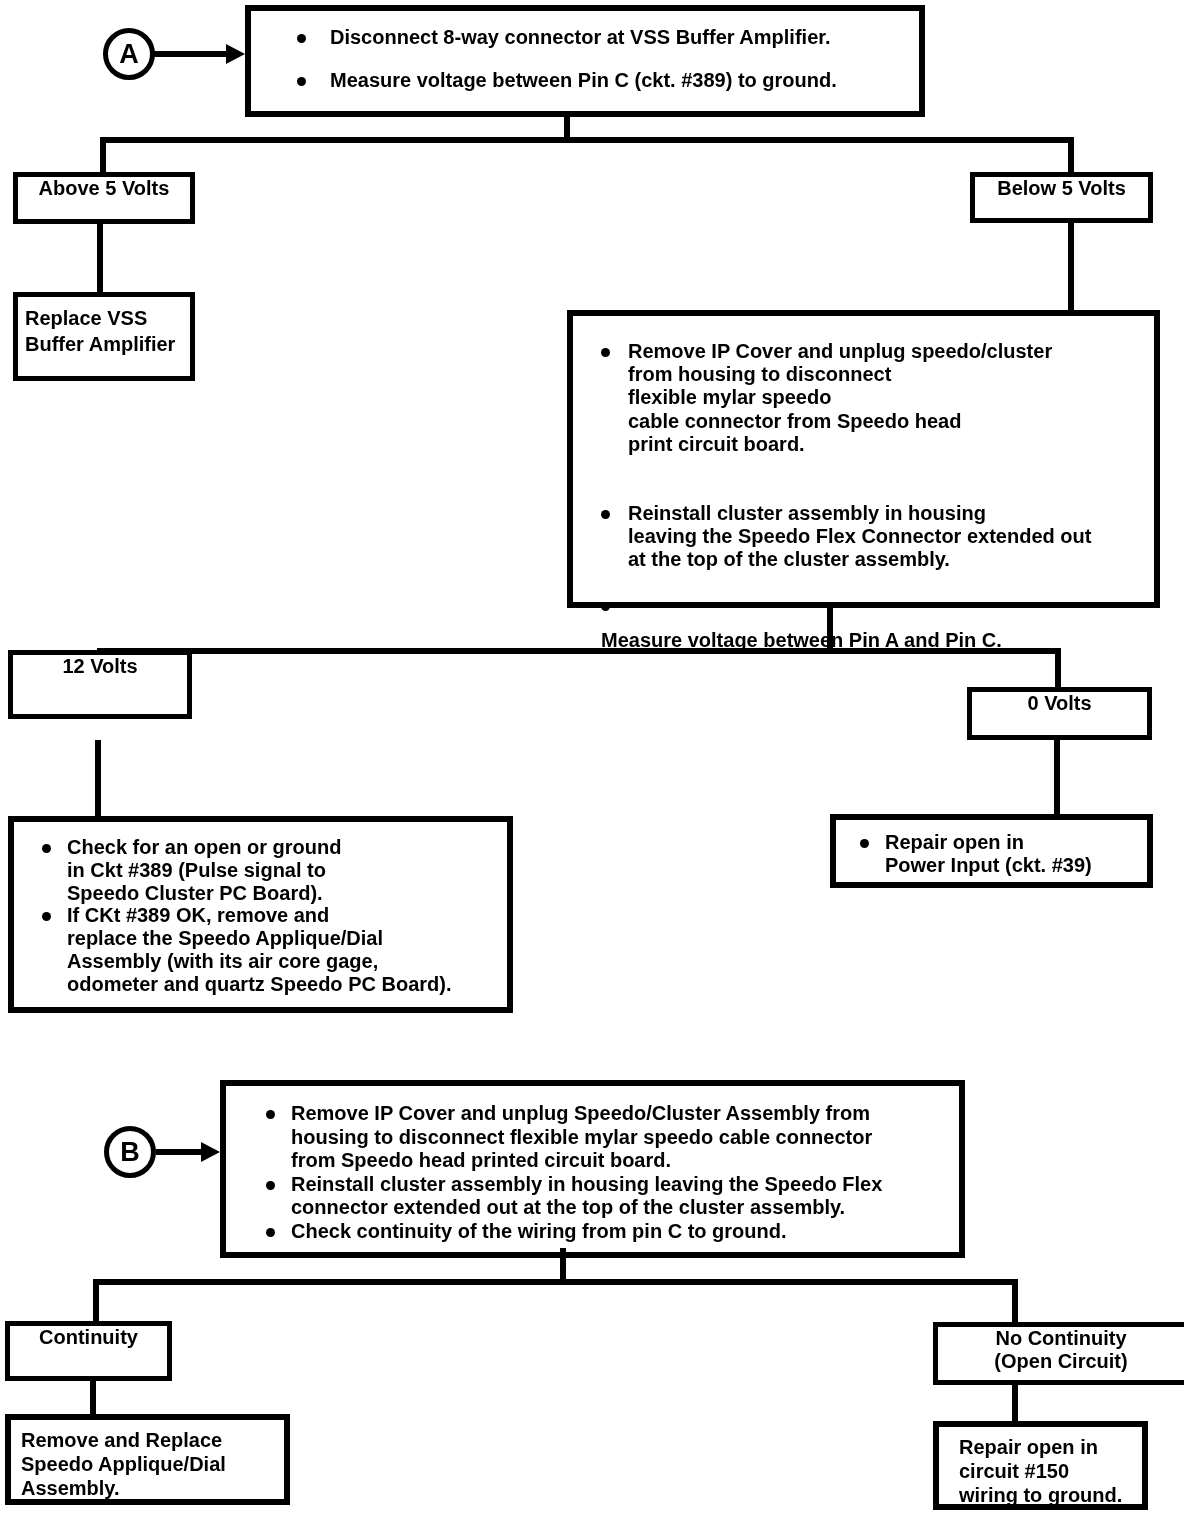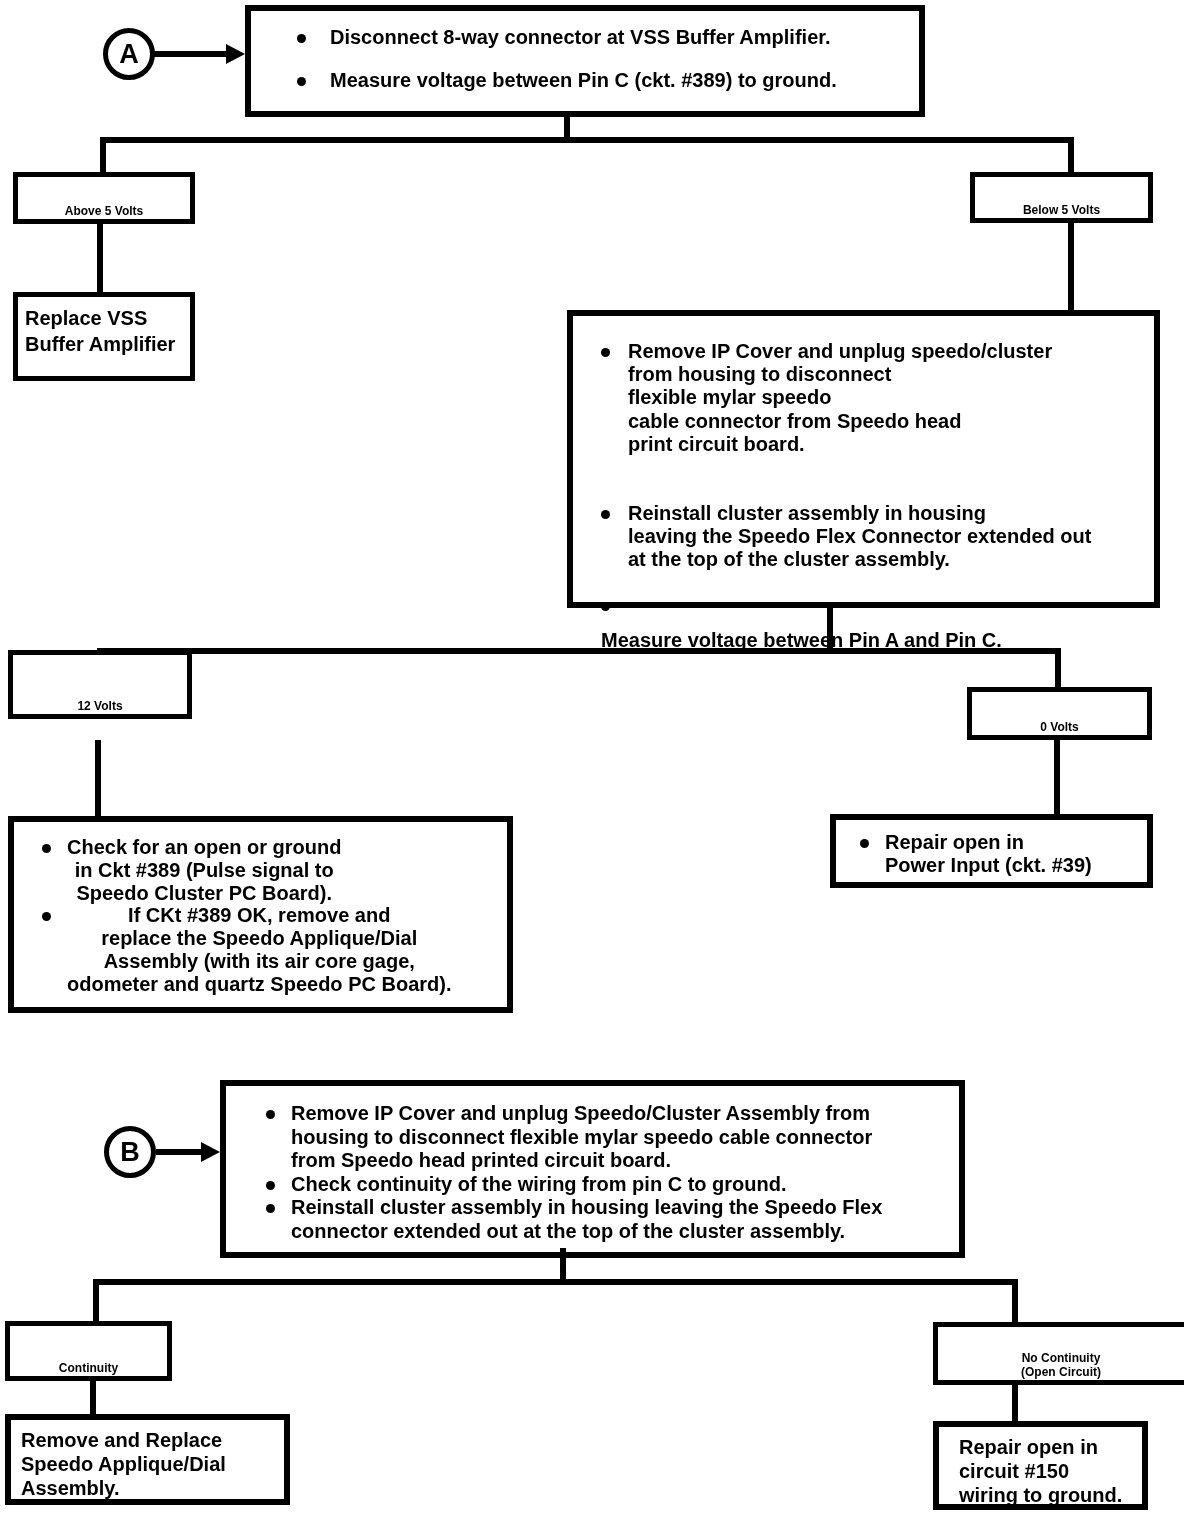--- a/index.html
+++ b/index.html
@@ -1,21 +1,21 @@
 <!DOCTYPE html>
 <html><head>
 <meta charset="utf-8">
 <style>
   html,body{margin:0;padding:0;background:#ffffff;}
   body{font-family:"Liberation Sans","DejaVu Sans",sans-serif;font-weight:700;color:#000;}
   .canvas{position:relative;width:1184px;height:1516px;background:#fff;overflow:hidden;}
   .line{position:absolute;background:#000;}
   .box{position:absolute;border:6px solid #000;background:#fff;box-sizing:border-box;}
-  .cond{border-width:5px;display:flex;align-items:flex-end;justify-content:center;text-align:center;
-        font-size:12px;line-height:1.15;}
+  .cond{border-width:5px;display:flex;align-items:flex-start;justify-content:center;text-align:center;
+        font-size:20px;line-height:1.15;}
   .cond span{white-space:pre-line;}
   .circle{position:absolute;width:52px;height:52px;border:5px solid #000;border-radius:50%;
           box-sizing:border-box;display:flex;align-items:center;justify-content:center;
           font-size:27px;background:#fff;}
   .ah{position:absolute;width:0;height:0;border-top:10px solid transparent;
       border-bottom:10px solid transparent;border-left:19px solid #000;}
   .blist{display:flex;flex-direction:column;font-size:20px;}
   .bi{display:flex;align-items:flex-start;}
   .dot{width:9px;height:9px;border-radius:50%;background:#000;flex:none;margin-top:8px;}
   .bt{white-space:pre-line;}
@@ -90,21 +90,21 @@
   <div class="line" style="left:827px;top:608px;width:6px;height:44px;"></div>
   <div class="line" style="left:97px;top:648px;width:964px;height:6px;"></div>
   <div class="line" style="left:97px;top:648px;width:6px;height:40px;"></div>
   <div class="line" style="left:1055px;top:648px;width:6px;height:40px;"></div>
 
   <div class="box cond" style="left:8px;top:650px;width:184px;height:69px;">
     <span>12 Volts</span>
   </div>
   <div class="line" style="left:95px;top:740px;width:6px;height:76px;"></div>
   <div class="box" style="left:8px;top:816px;width:505px;height:197px;padding:14px 4px 4px 28px;">
-    <div class="blist" style="gap:0;line-height:1.14;text-align:center;">
+    <div class="blist" style="gap:0;line-height:1.14;">
       <div class="bi" style="gap:16px;">
         <span class="dot"></span>
         <span class="bt">Check for an open or ground
 in Ckt #389 (Pulse signal to
 Speedo Cluster PC Board).</span>
       </div>
       <div class="bi" style="gap:16px;">
         <span class="dot"></span>
         <span class="bt">If CKt #389 OK, remove and
 replace the Speedo Applique/Dial
@@ -137,26 +137,26 @@
   <div class="box" style="left:220px;top:1080px;width:745px;height:178px;padding:16px 6px 6px 40px;">
     <div class="blist" style="gap:0;line-height:1.18;">
       <div class="bi" style="gap:16px;">
         <span class="dot"></span>
         <span class="bt">Remove IP Cover and unplug Speedo/Cluster Assembly from
 housing to disconnect flexible mylar speedo cable connector
 from Speedo head printed circuit board.</span>
       </div>
       <div class="bi" style="gap:16px;">
         <span class="dot"></span>
-        <span class="bt">Check continuity of the wiring from pin C to ground.</span>
+        <span class="bt">Reinstall cluster assembly in housing leaving the Speedo Flex
+connector extended out at the top of the cluster assembly.</span>
       </div>
       <div class="bi" style="gap:16px;">
         <span class="dot"></span>
-        <span class="bt">Reinstall cluster assembly in housing leaving the Speedo Flex
-connector extended out at the top of the cluster assembly.</span>
+        <span class="bt">Check continuity of the wiring from pin C to ground.</span>
       </div>
     </div>
   </div>
 
   <div class="line" style="left:560px;top:1248px;width:6px;height:34px;"></div>
   <div class="line" style="left:93px;top:1279px;width:925px;height:6px;"></div>
   <div class="line" style="left:93px;top:1279px;width:6px;height:42px;"></div>
   <div class="line" style="left:1012px;top:1279px;width:6px;height:43px;"></div>
 
   <div class="box cond" style="left:5px;top:1321px;width:167px;height:60px;">

